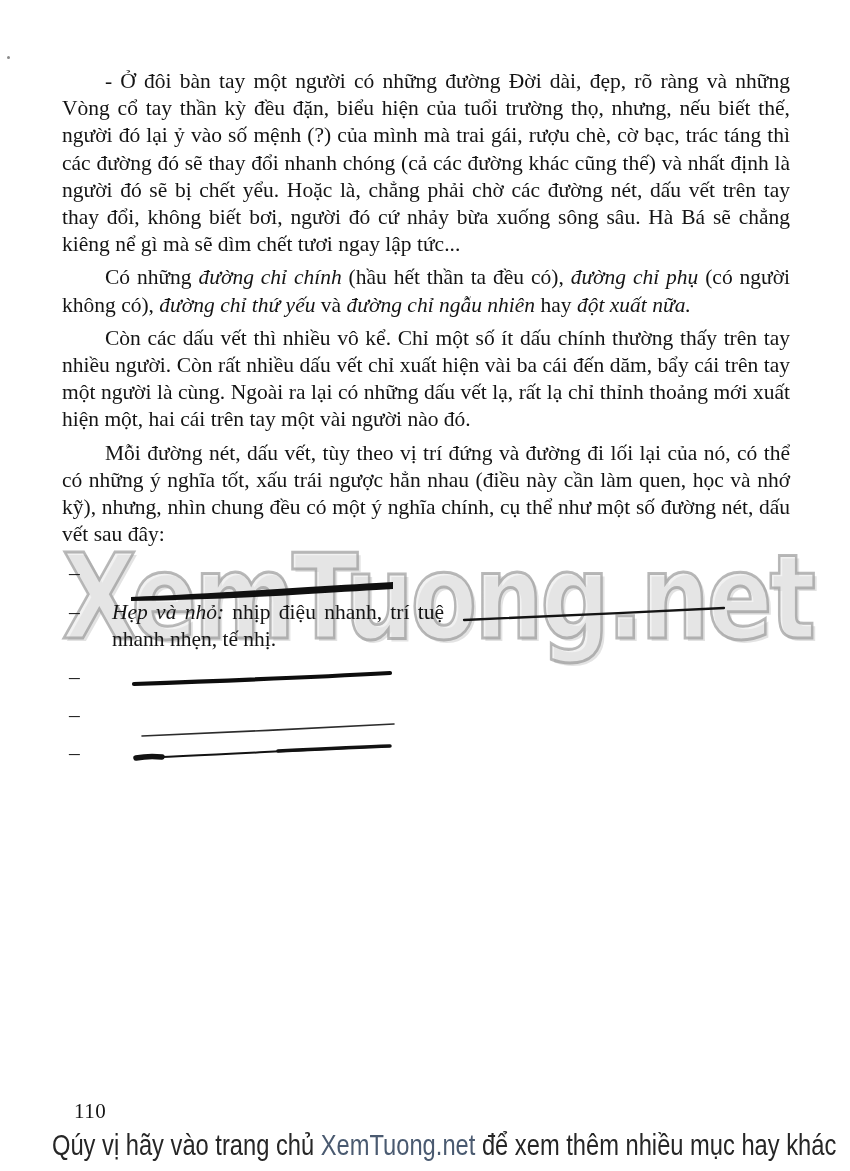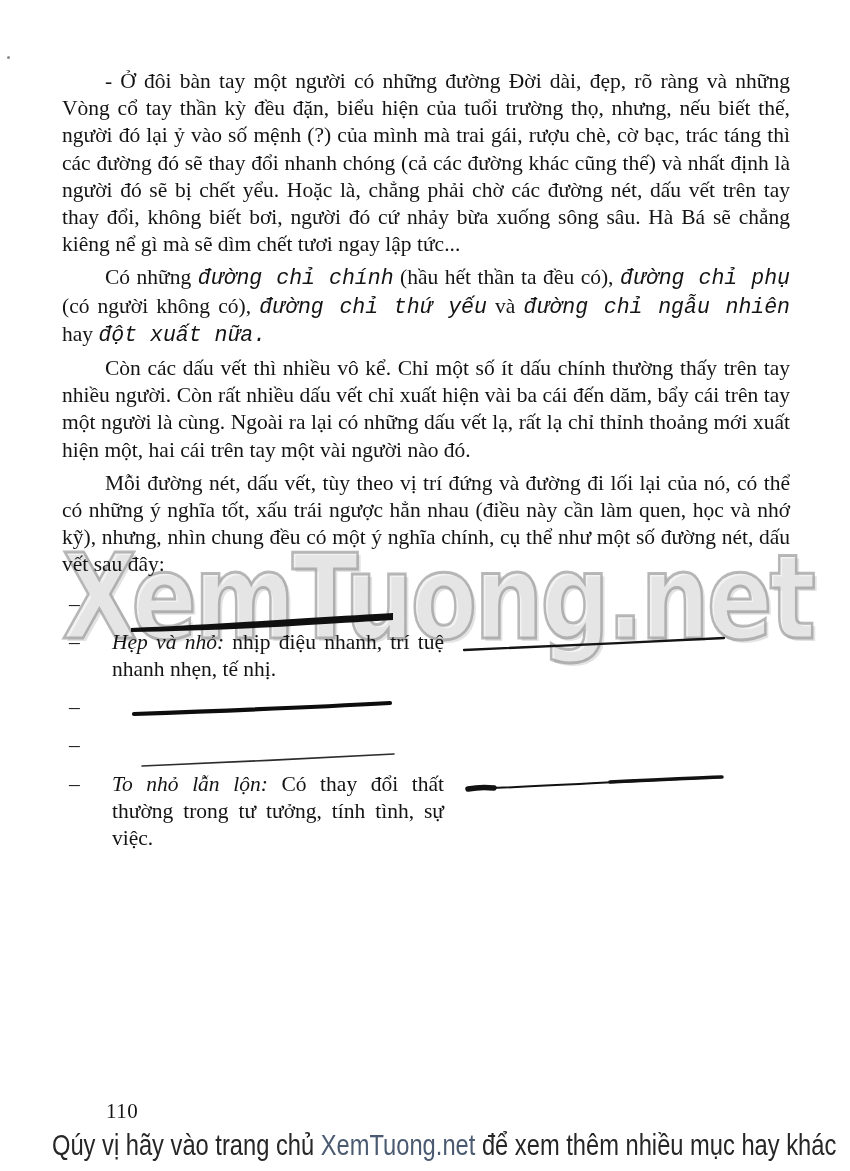--- a/index.html
+++ b/index.html
@@ -37,35 +37,35 @@
     position:absolute;
     left:62px; top:68px;
     width:728px;
     z-index:1;
     font-size:21.5px;
     line-height:27.2px;
     text-align:justify;
   }
   .text-block p { margin:0 0 6px 0; text-indent:43px; }
   .text-block p.last-before-list { margin-bottom:12px; }
-  .em { font-style:italic;font-family:Liberation Mono, monospace; }
+  .em { font-style:italic; }
 
   
   .line-list { margin-top:4px; }
   .list-item { display:flex; margin-bottom:11px; }
   .dash-col { flex:0 0 50px; padding-left:7px; box-sizing:border-box; }
   .text-col { flex:0 0 332px; text-align:justify; }
   .text-col .term { font-style:italic; }
   .line-col { flex:1 1 auto; position:relative; }
   .line-col svg { position:absolute; left:16px; width:268px; height:32px; }
 
   
   .page-number {
     position:absolute; left:74px; top:1099px;
-    font-size:21px; letter-spacing:0.5px;margin-left:32px;
+    font-size:21px; letter-spacing:0.5px;
   }
   .footer-line {
     position:absolute; left:52px; top:1128px;
     font-family:"Liberation Sans", sans-serif;
     font-size:30px;
     white-space:nowrap;
     color:#262626;
     transform:scaleX(0.79);
     transform-origin:left top;
   }
@@ -129,24 +129,20 @@
         <div class="dash-col">–</div>
         <div class="line-col">
           <svg style="top:8px;" viewBox="0 0 268 32">
             <path d="M14 26 C 90 23, 190 18, 266 14" stroke="#2c2c2c" stroke-width="1.6" fill="none" stroke-linecap="round"></path>
           </svg>
         </div>
       </div>
 
       <div class="list-item">
         <div class="dash-col">–</div>
-        <div class="text-col">
-          <span class="term">To nhỏ lẫn lộn:</span>
-          <span>Có thay đổi thất thường trong tư tưởng, tính tình, sự việc.</span>
-        </div>
         <div class="line-col">
           <svg style="top:-6px;" viewBox="0 0 268 32">
             <path d="M8 24 C 70 22, 150 17, 262 12" stroke="#121212" stroke-width="2" fill="none" stroke-linecap="round"></path>
             <path d="M8 24 c 10 -2 18 -2 26 -1" stroke="#121212" stroke-width="5.5" fill="none" stroke-linecap="round"></path>
             <path d="M150 17 C 190 15, 230 13, 262 12" stroke="#121212" stroke-width="3.5" fill="none" stroke-linecap="round"></path>
           </svg>
         </div>
       </div>
 
     </div>

